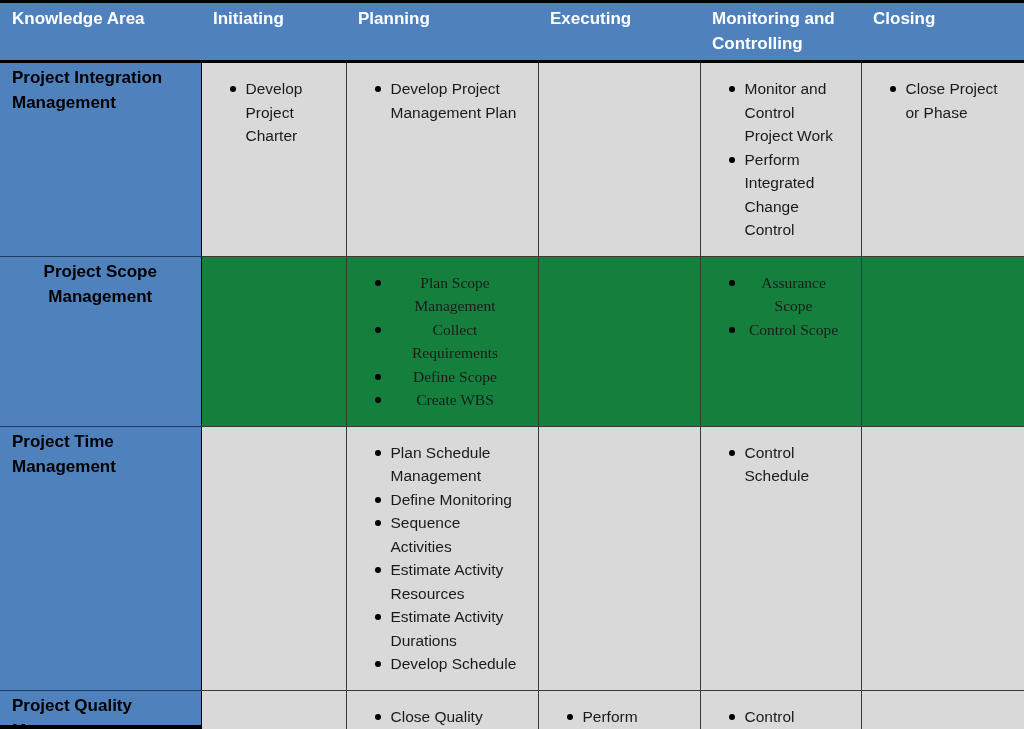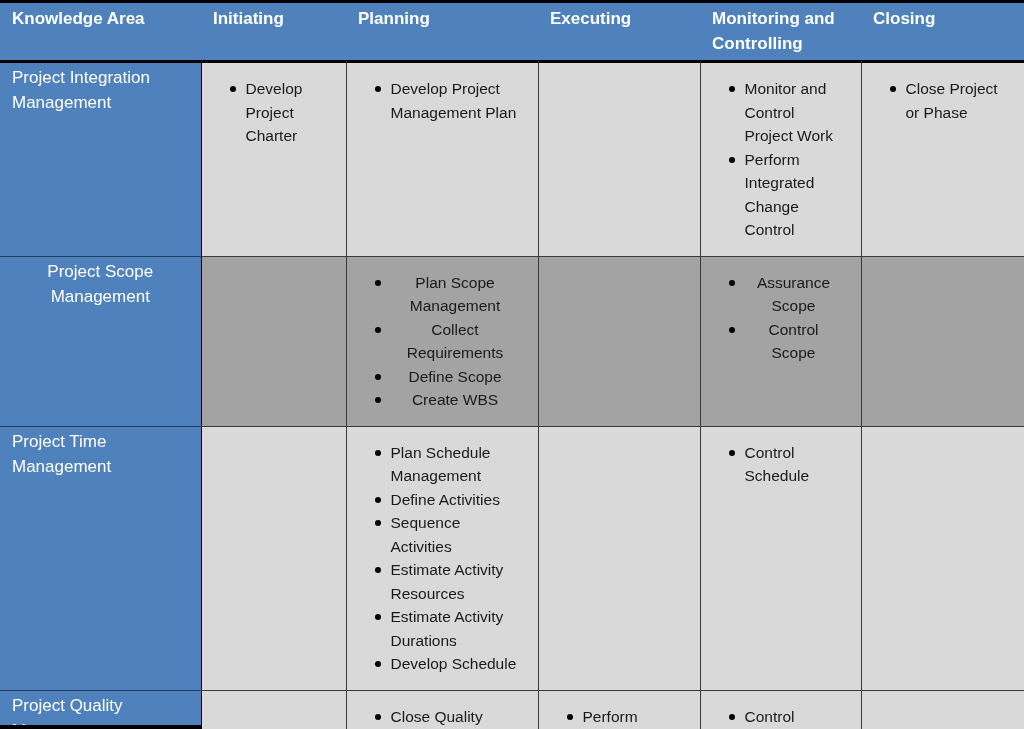--- a/index.html
+++ b/index.html
@@ -48,40 +48,40 @@
       font-size: 17px;
       line-height: 25px;
       text-align: left;
       vertical-align: top;
       padding: 3px 12px 3px 12px;
       height: 51px;
       border-bottom: 3px solid #000;
     }
     tbody th {
       background: #4f81bd;
-      color: #ffffff;
-      font-weight: normal;
+      color: #000000;
+      font-weight: bold;
       font-size: 17px;
       line-height: 25px;
       text-align: left;
       vertical-align: top;
       padding: 2px 12px;
       border-right: 1px solid #000;
       border-bottom: 1px solid #1f3a5f;
     }
     tbody td {
       font-size: 15.5px;
       line-height: 23.5px;
       color: #1a1a1a;
       vertical-align: top;
       padding: 2px 6px 2px 14px;
       border: 1px solid #3a3a3a;
     }
     tbody tr.shaded td { background: #d9d9d9; }
-    tbody tr.plain td { background: #a3a3a3; }
+    tbody tr.plain td { background: #15803d; font-family: Liberation Serif, serif; }
     tbody td:last-child { border-right: none; }
 
     ul.items {
       list-style: none;
       margin: 12px;
       padding: 0;
     }
     ul.items li {
       position: relative;
       padding-left: 18px;
@@ -185,21 +185,21 @@
         </td>
         <td></td>
       </tr>
 
       <tr class="row-3 shaded">
         <th>Project Time Management</th>
         <td></td>
         <td>
           <ul class="items">
             <li>Plan Schedule Management</li>
-            <li>Define Activities</li>
+            <li>Define Monitoring</li>
             <li>Sequence Activities</li>
             <li>Estimate Activity Resources</li>
             <li>Estimate Activity Durations</li>
             <li>Develop Schedule</li>
           </ul>
         </td>
         <td></td>
         <td>
           <ul class="items">
             <li>Control Schedule</li>

